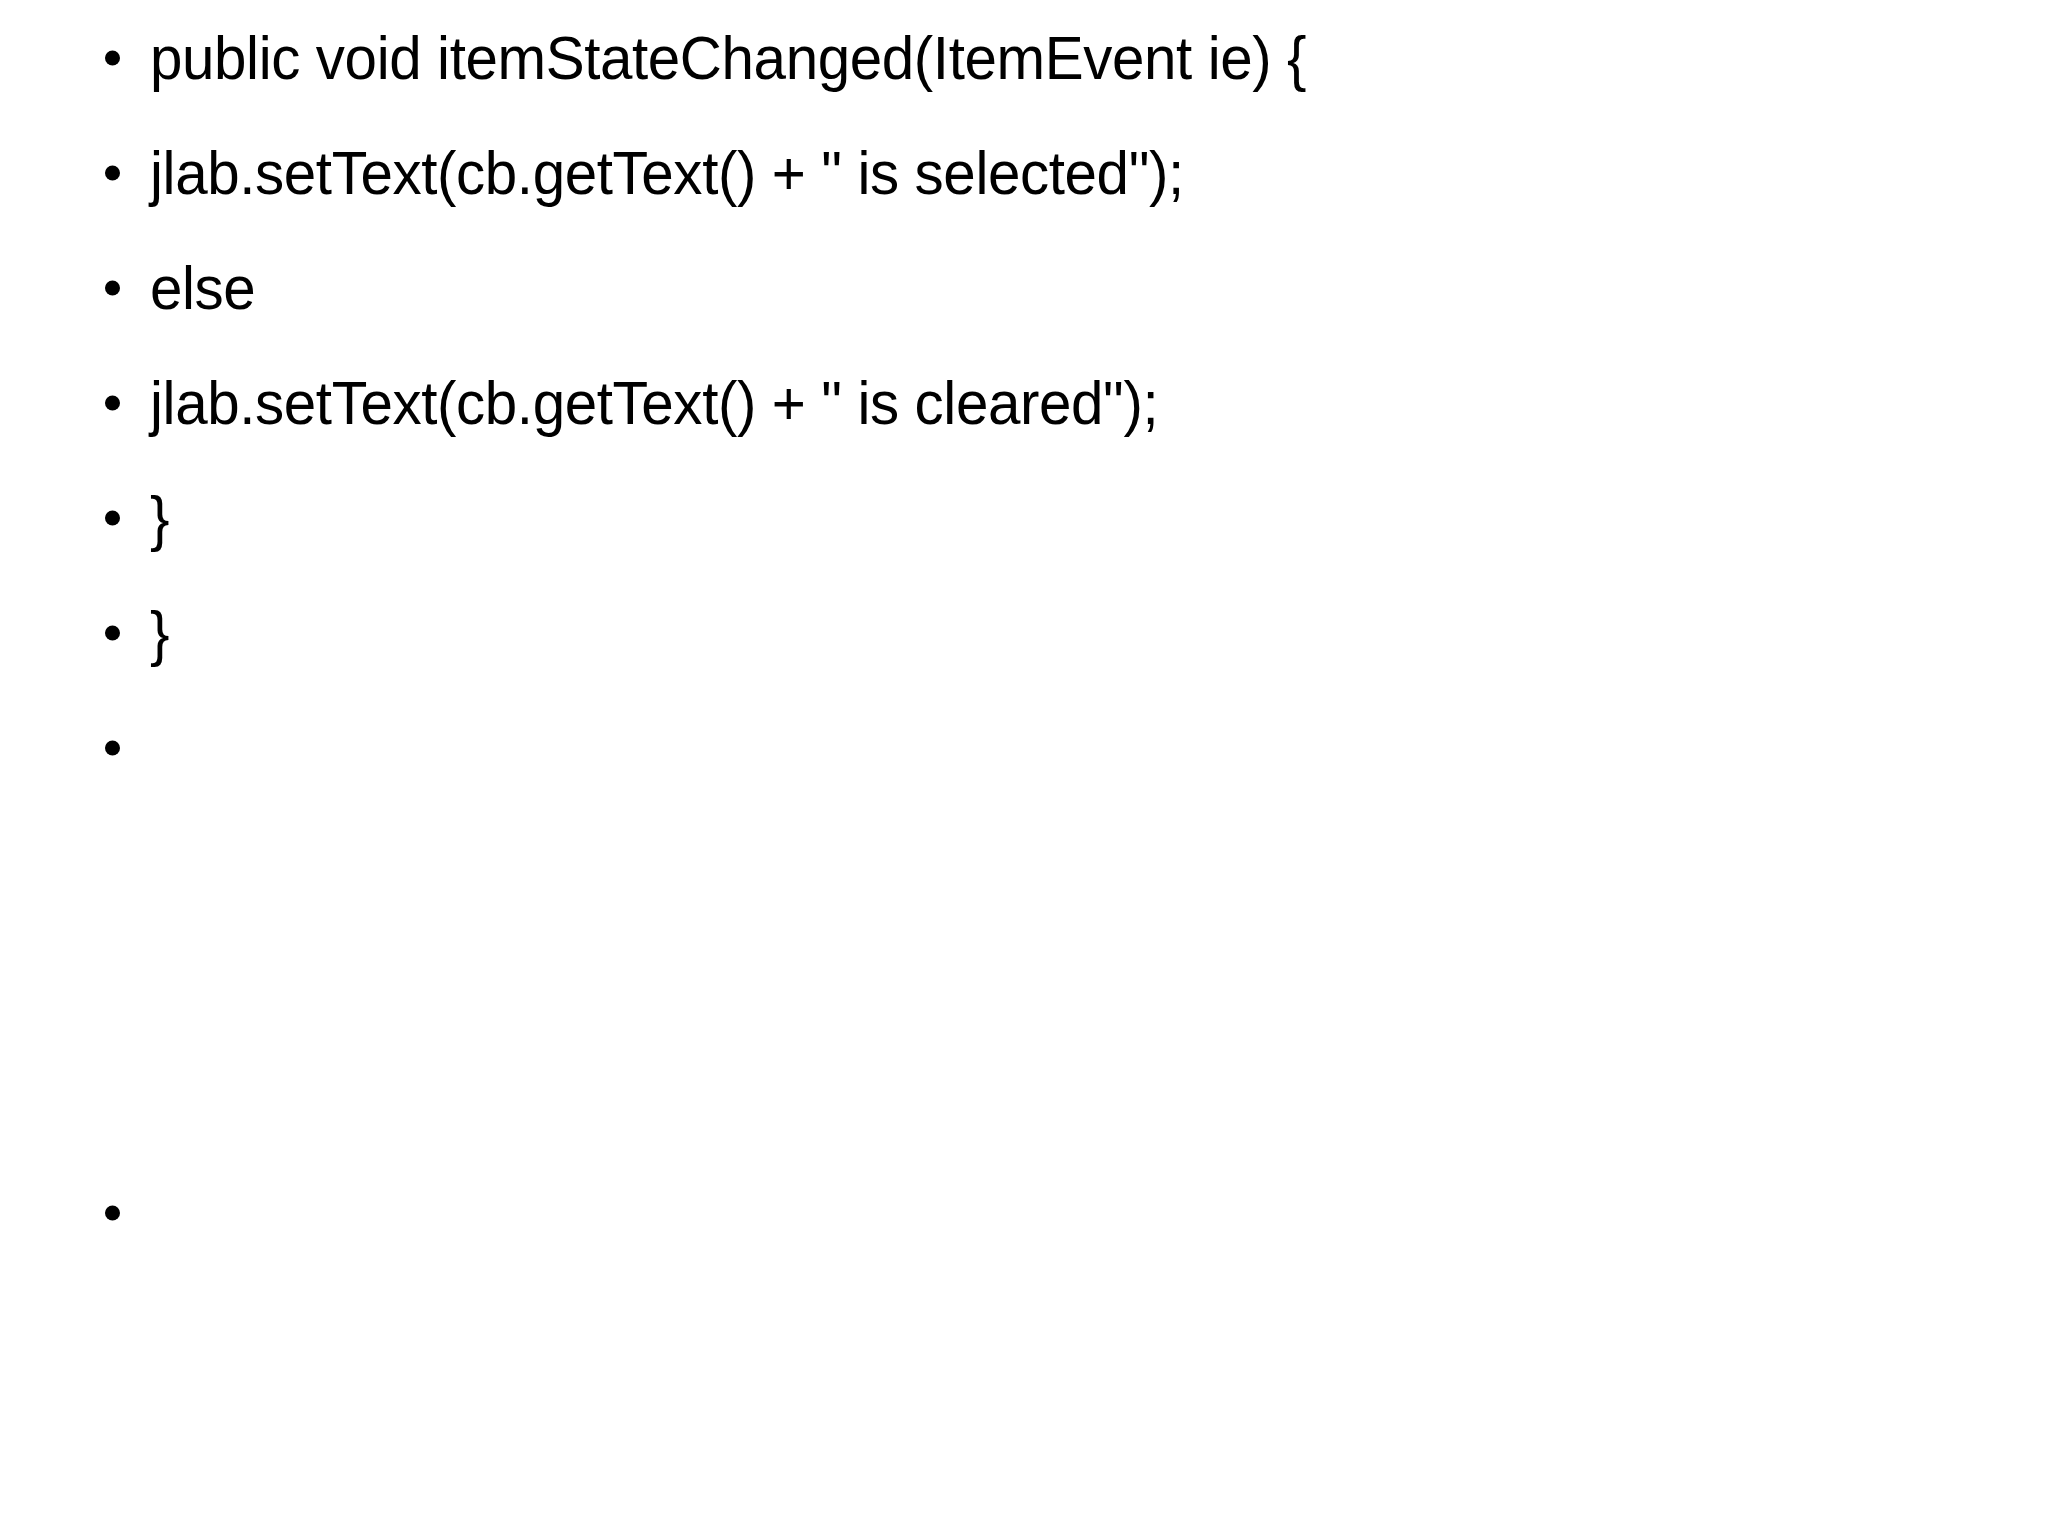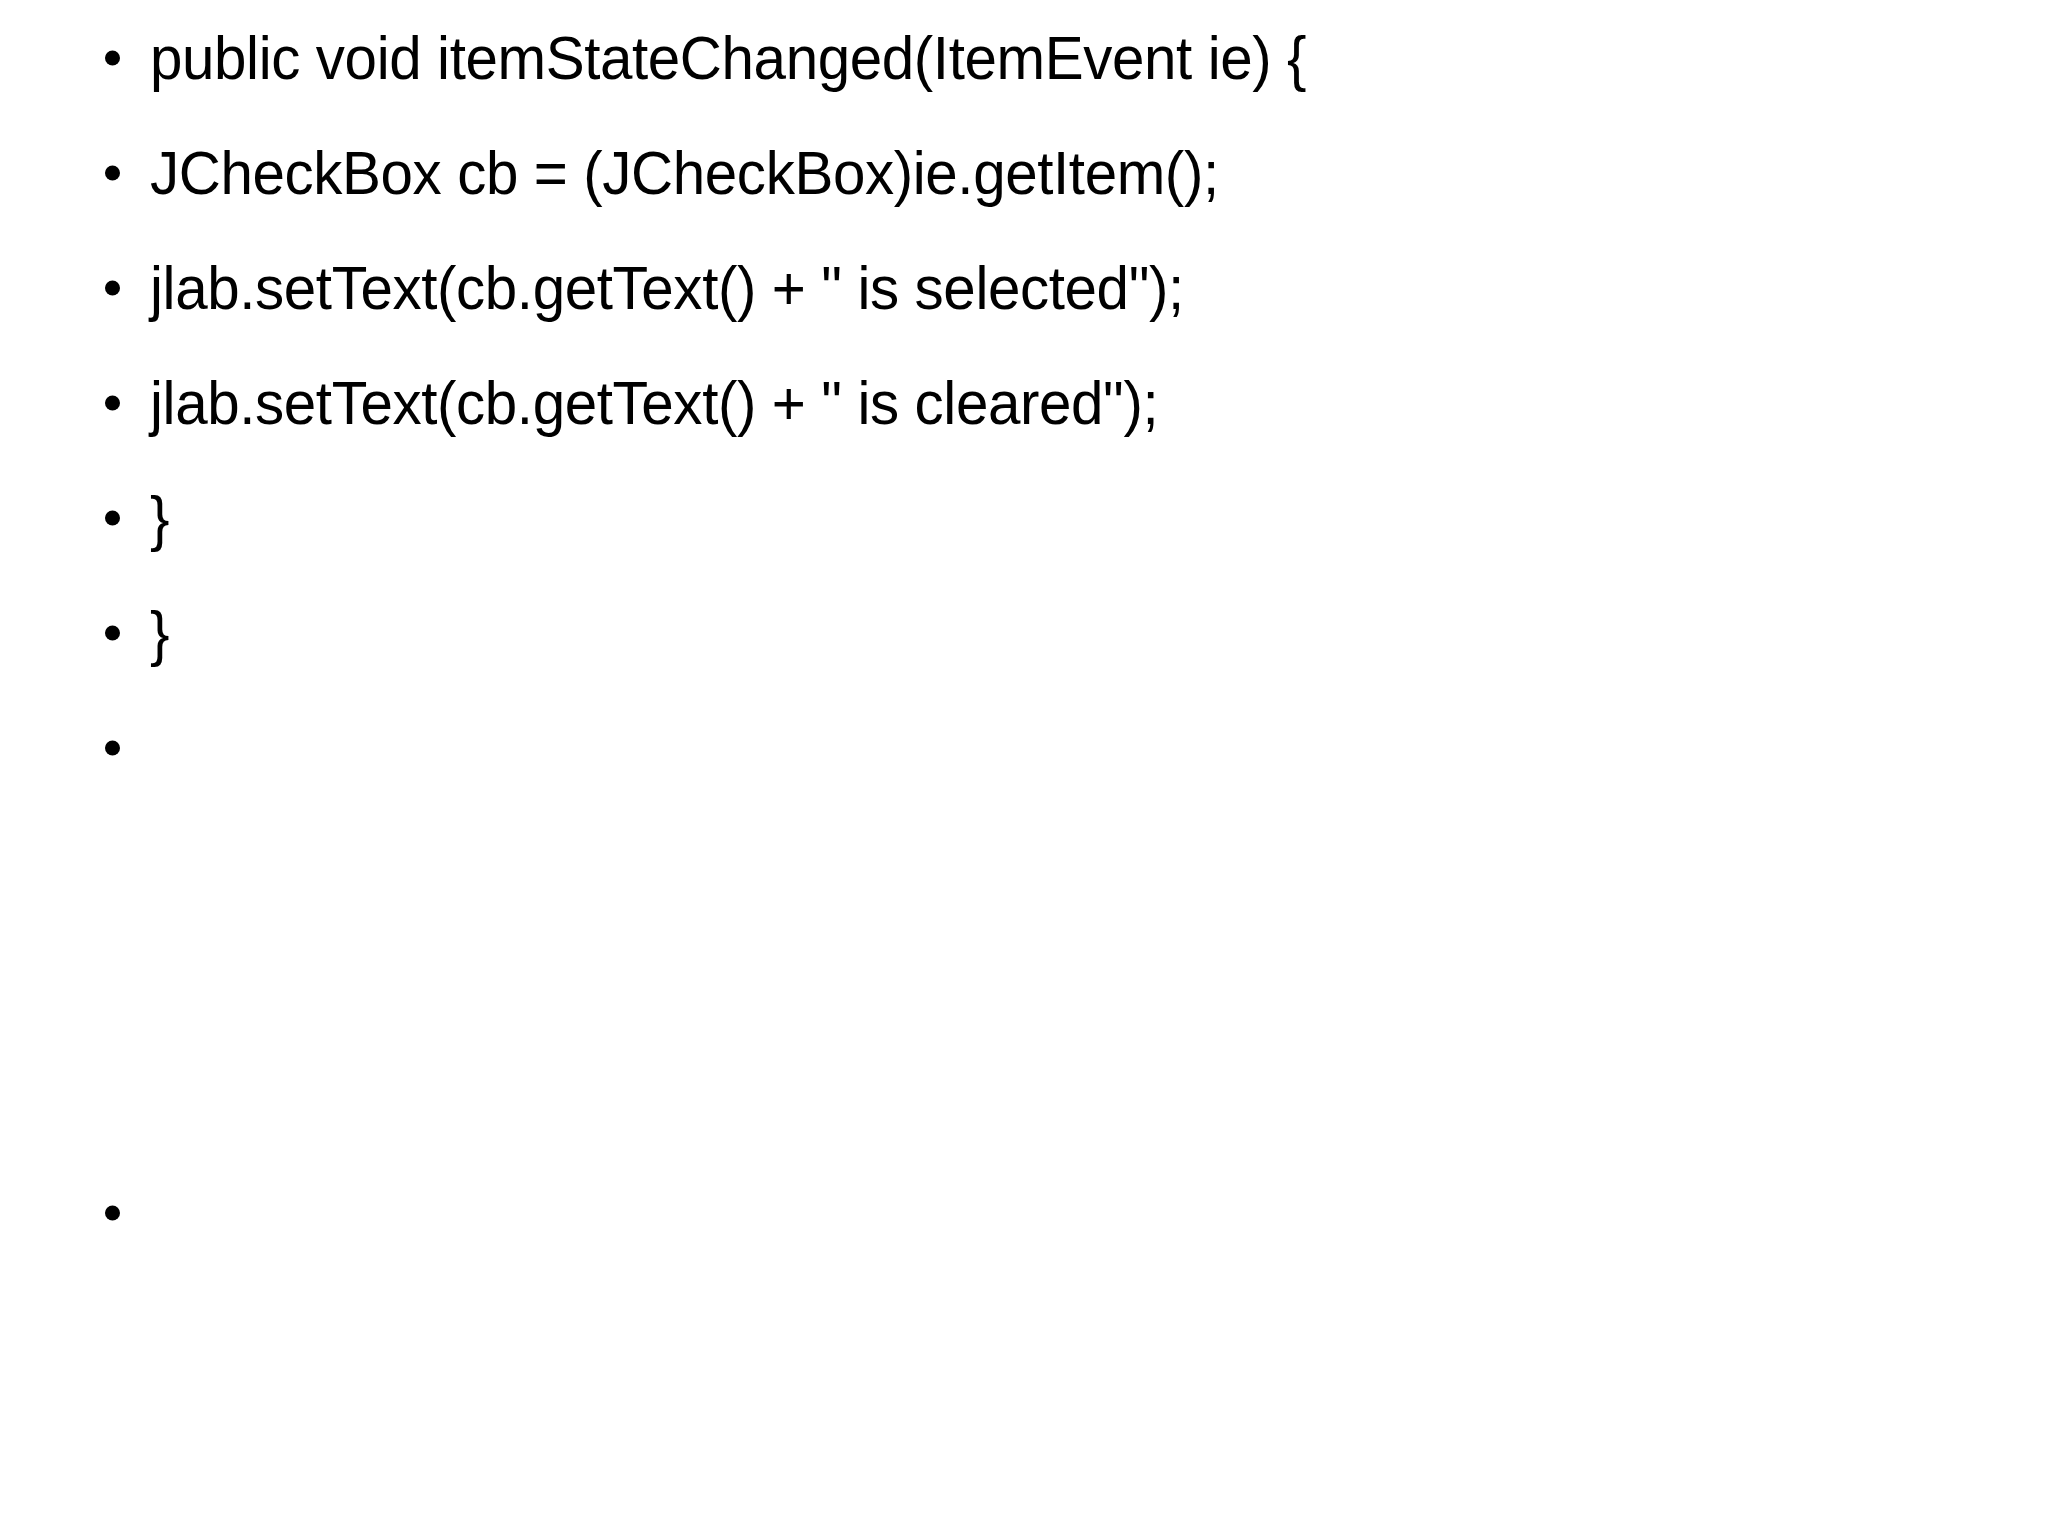--- a/index.html
+++ b/index.html
@@ -84,31 +84,31 @@
 
 <div id="slide">
 
   <ul id="bullet-list">
 
     <li class="bullet-row">
       <span class="bullet-marker"></span>
       <span class="bullet-text">public void itemStateChanged(ItemEvent ie) {</span>
     </li>
 
-    <li class="bullet-row">
-      <span class="bullet-marker"></span>
-      <span class="bullet-text">JCheckBox cb = (JCheckBox)ie.getItem();</span>
-    </li>
 
 
     <li class="bullet-row">
       <span class="bullet-marker"></span>
       <span class="bullet-text">jlab.setText(cb.getText() + " is selected");</span>
     </li>
 
+    <li class="bullet-row">
+      <span class="bullet-marker"></span>
+      <span class="bullet-text">else</span>
+    </li>
 
     <li class="bullet-row">
       <span class="bullet-marker"></span>
       <span class="bullet-text">jlab.setText(cb.getText() + " is cleared");</span>
     </li>
 
     <li class="bullet-row">
       <span class="bullet-marker"></span>
       <span class="bullet-text">}</span>
     </li>

